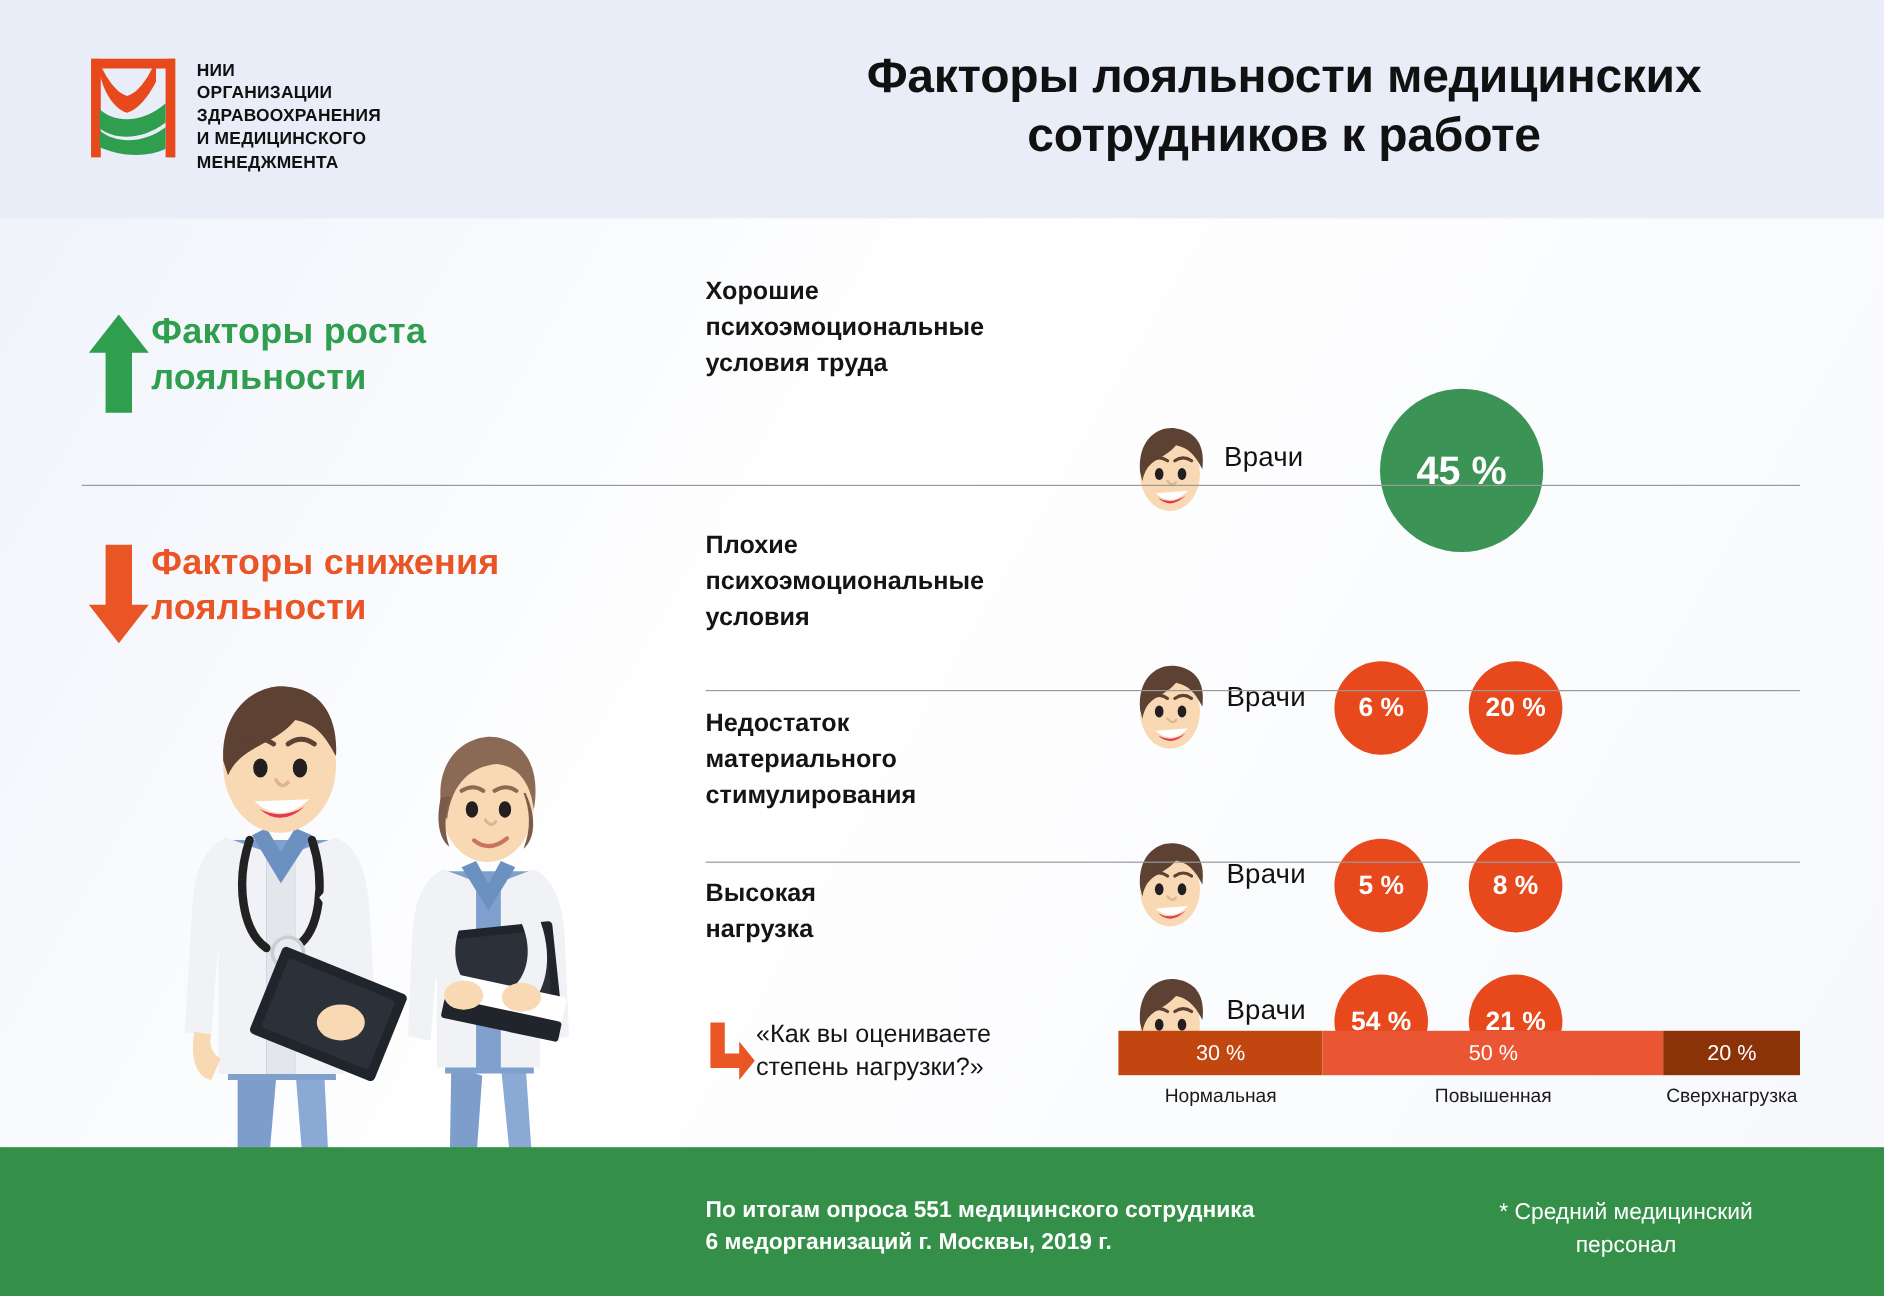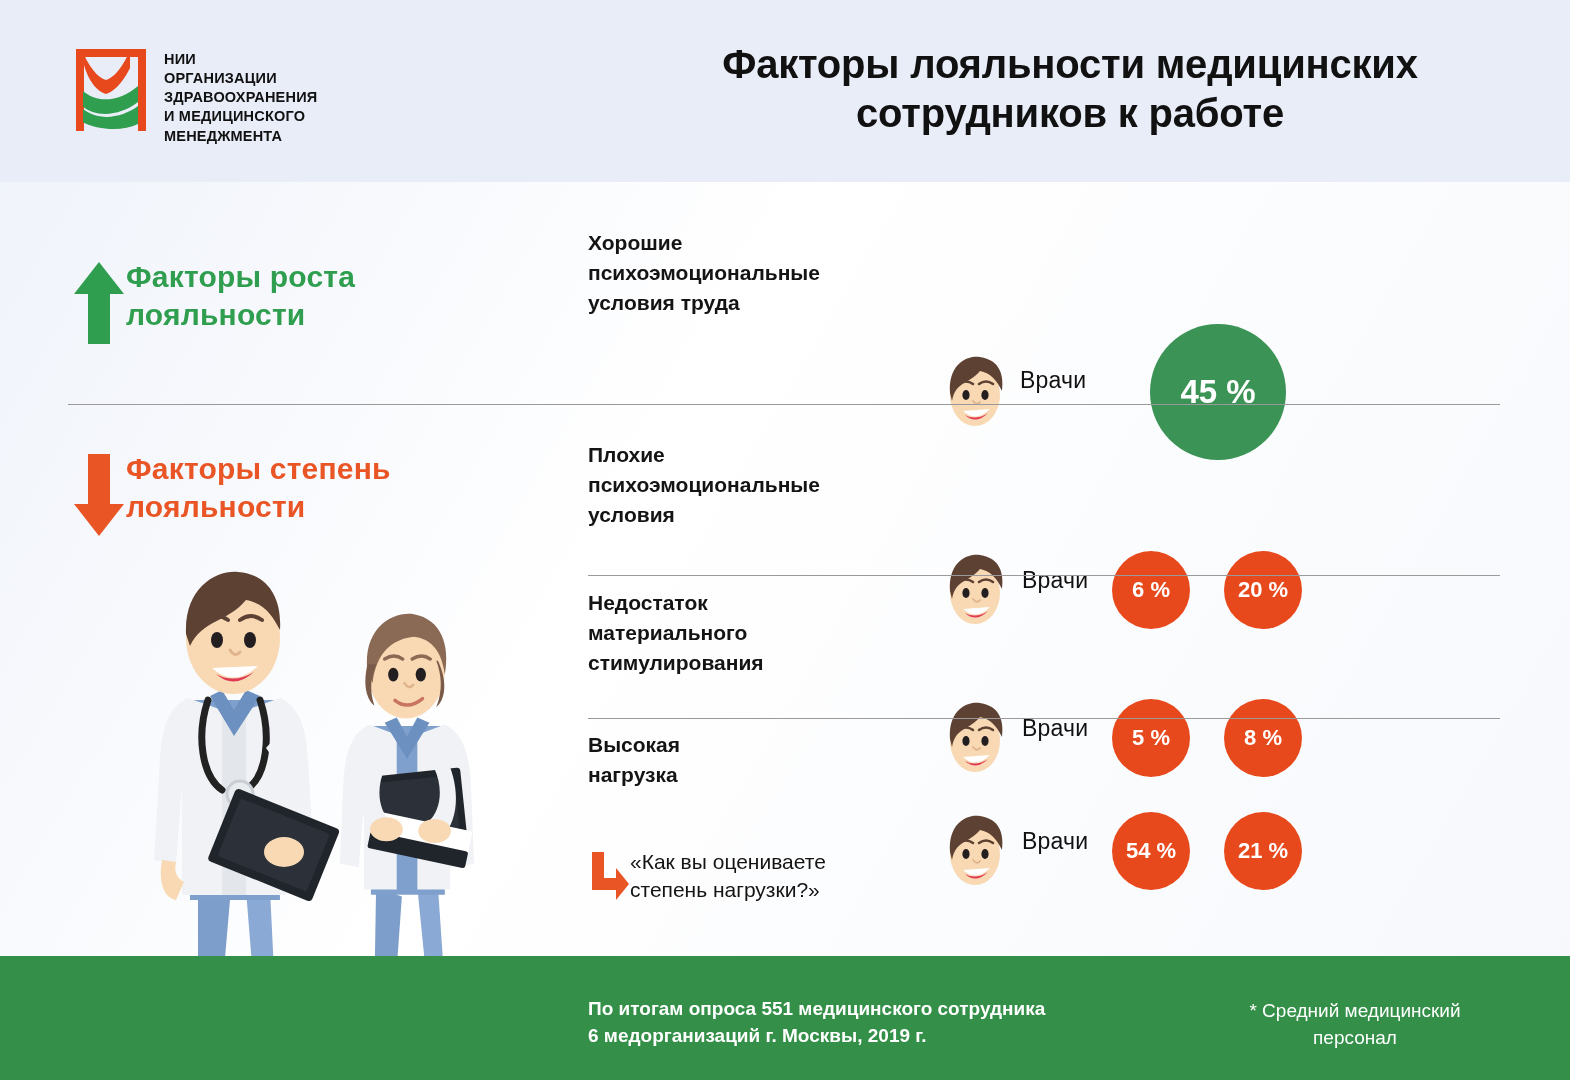--- a/index.html
+++ b/index.html
@@ -212,21 +212,21 @@
       <path d="M27 2 L52 34 L38 34 L38 84 L16 84 L16 34 L2 34 Z" fill="#2f9e4f"></path>
     </svg>
     <div class="cat-label">Факторы роста
 лояльности</div>
   </div>
 
   <div class="cat cat-decline">
     <svg class="cat-arrow" viewBox="0 0 54 86">
       <path d="M27 84 L52 52 L38 52 L38 2 L16 2 L16 52 L2 52 Z" fill="#ea5525"></path>
     </svg>
-    <div class="cat-label">Факторы степень
+    <div class="cat-label">Факторы снижения
 лояльности</div>
   </div>
 
   <div class="row" id="row-1">
     <div class="row-title">Хорошие
 психоэмоциональные
 условия труда</div>
     <div class="row-stats">
 
       <svg class="avatar r1-doc" viewBox="0 0 74 78">
@@ -322,20 +322,32 @@
   </div>
 
   <div class="question">
     <svg class="q-arrow" viewBox="0 0 40 52">
       <path d="M2 2 L14 2 L14 28 L26 28 L26 18 L39 34 L26 50 L26 40 L2 40 Z" fill="#ea5525"></path>
     </svg>
     <div class="q-text">«Как вы оцениваете
 степень нагрузки?»</div>
   </div>
 
+  <div class="loadbar">
+    <div class="loadbar-track">
+      <div class="seg seg-0" style="width:30%">30 %</div>
+      <div class="seg seg-1" style="width:50%">50 %</div>
+      <div class="seg seg-2" style="width:20%">20 %</div>
+    </div>
+    <div class="loadbar-labels">
+      <div class="seg-label" style="width:30%">Нормальная</div>
+      <div class="seg-label" style="width:50%">Повышенная</div>
+      <div class="seg-label" style="width:20%">Сверхнагрузка</div>
+    </div>
+  </div>
 
   <div class="green-band"></div>
   <div class="footer-note">По итогам опроса 551 медицинского сотрудника
 6 медорганизаций г. Москвы, 2019 г.</div>
   <div class="footer-star">* Средний медицинский
 персонал</div>
 
 </div>
 
 </body></html>

